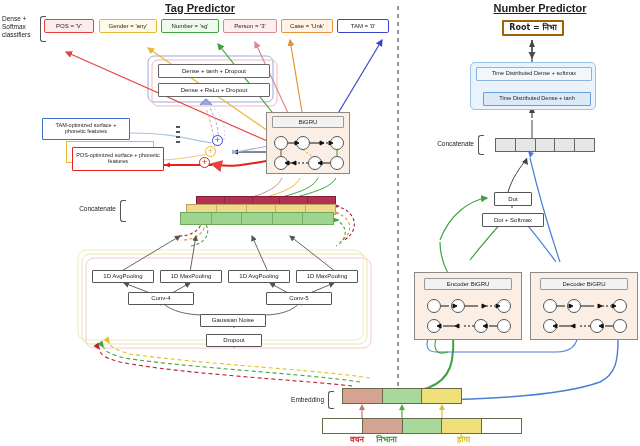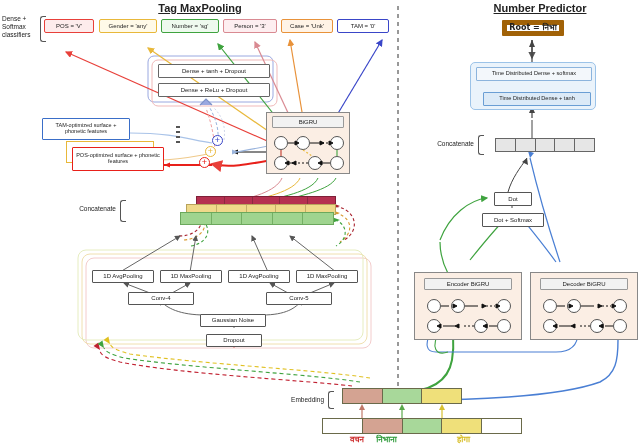--- a/index.html
+++ b/index.html
@@ -17,21 +17,21 @@
   .greybox{border:1px solid #999;background:#f2f2f2;}
   svg{position:absolute;left:0;top:0;overflow:visible;}
   .cell{position:absolute;box-sizing:border-box;border:1px solid #7a7a5a;}
   .devan{font-family:"DejaVu Sans", sans-serif;font-size:8px;font-weight:bold;}
 </style>
 </head>
 <body>
 
 <div id="root">
 
-  <div class="abs ttl" style="left:120px;top:2px;width:160px;">Tag MaxPooling</div>
+  <div class="abs ttl" style="left:120px;top:2px;width:160px;">Tag Predictor</div>
   <div class="abs ttl" style="left:460px;top:2px;width:160px;">Number Predictor</div>
 
   <svg width="640" height="446">
     <defs>
       <marker id="ah-red" markerWidth="6" markerHeight="6" refX="5" refY="3" orient="auto">
         <path d="M0,0 L6,3 L0,6 z" fill="#e8403a"></path>
         </marker>
       <marker id="ah-yel" markerWidth="6" markerHeight="6" refX="5" refY="3" orient="auto">
         <path d="M0,0 L6,3 L0,6 z" fill="#e8b83a"></path>
         </marker>
@@ -294,21 +294,21 @@
   <div class="abs box" style="left:266px;top:292px;width:66px;height:13px;border:1px solid #555;">
     <span>Conv-5</span>
   </div>
   <div class="abs box" style="left:200px;top:314px;width:66px;height:13px;border:1px solid #555;">
     <span>Gaussian Noise</span>
   </div>
   <div class="abs box" style="left:206px;top:334px;width:56px;height:13px;border:1px solid #555;">
     <span>Dropout</span>
   </div>
 
-  <div class="abs box" style="left:502px;top:20px;width:62px;height:16px;border:5px solid #a16207;font-size:7px;">
+  <div class="abs box" style="left:502px;top:20px;width:62px;height:16px;border:2px solid #a16207;font-size:7px;">
     <span class="devan">Root = निभा</span>
   </div>
 
   <div class="abs" style="left:470px;top:62px;width:126px;height:48px;border:1px solid #9cc3e8;background:#eaf3fb;border-radius:5px;"></div>
   <div class="abs box" style="left:476px;top:67px;width:116px;height:14px;border:1px solid #8cb4dd;background:#f3f7fb;font-size:5.6px;">
     <span>Time Distributed Dense + softmax</span>
   </div>
   <div class="abs box" style="left:483px;top:92px;width:108px;height:14px;border:1px solid #6a9ed4;background:#dceaf7;font-size:5.6px;">
     <span>Time Distributed Dense + tanh</span>
   </div>

